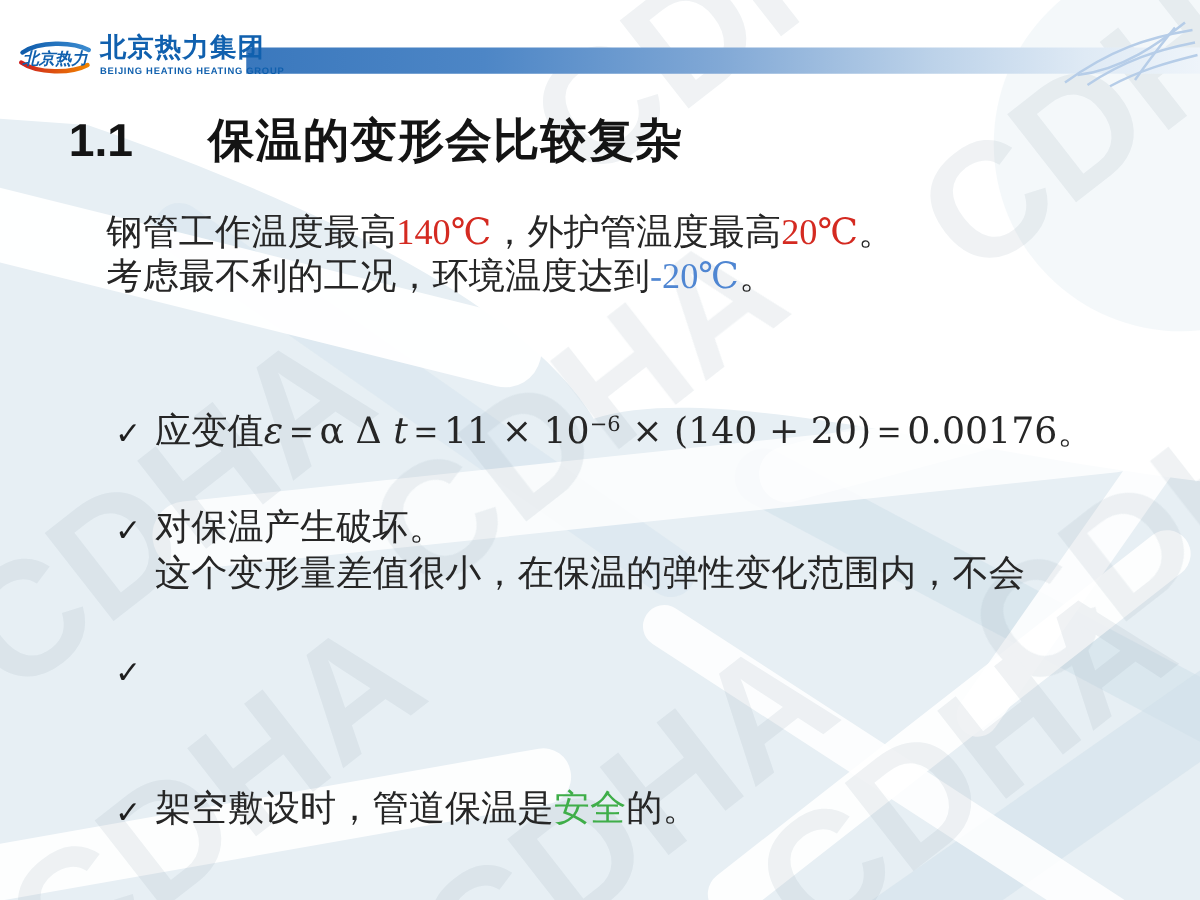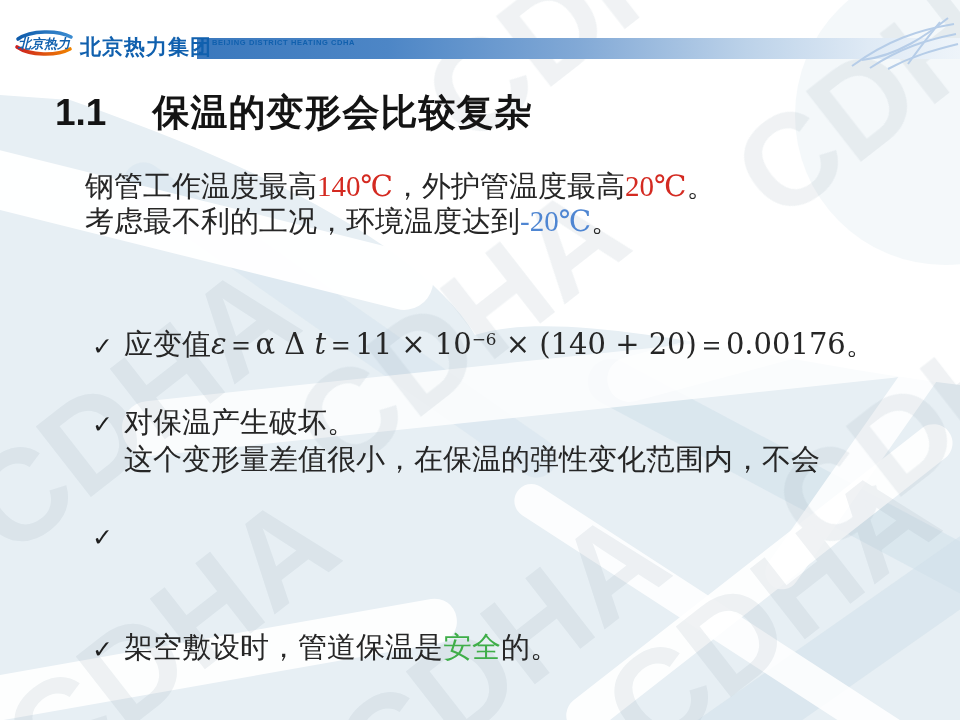--- a/index.html
+++ b/index.html
@@ -10,21 +10,21 @@
     background:#fff;
     overflow:hidden;
     font-family:"Liberation Serif","DejaVu Serif",serif;
     color:#262626;
   }
   .bg{position:absolute;left:0;top:0;width:960px;height:720px;}
 
   
   .logo-wrap{position:absolute;left:14px;top:28px;display:flex;align-items:flex-end;gap:6px;z-index:3;}
   .logo-badge{display:block;}
-  .company{display:flex;flex-direction:row;justify-content:center;}
+  .company{display:flex;flex-direction:column;justify-content:center;}
   .company-zh{
     font-family:"Liberation Sans","DejaVu Sans",sans-serif;
     font-weight:bold;font-size:21px;line-height:22px;
     color:var(--brand-blue,#1060ae);letter-spacing:1px;
   }
   .company-en{
     font-family:"Liberation Sans","DejaVu Sans",sans-serif;
     font-weight:bold;font-size:7.5px;letter-spacing:0.6px;
     color:var(--brand-blue,#1060ae);margin-top:2px;
   }
@@ -35,21 +35,21 @@
       #bcd2e9 72%, #dfeaf5 88%, #eef4fa 100%);
   }
   .bar-swoosh{position:absolute;right:0;top:14px;z-index:4;}
 
   
   .title{
     position:absolute;left:55px;top:90px;margin:0;z-index:3;
     font-size:37px;font-weight:bold;color:#141414;line-height:46px;
     letter-spacing:1px;
   }
-  .title-num{font-family:"Liberation Sans","DejaVu Sans",sans-serif;margin-right:46px;letter-spacing:0;text-align:right;}
+  .title-num{font-family:"Liberation Sans","DejaVu Sans",sans-serif;margin-right:60px;letter-spacing:0;text-align:right;}
 
   
   .intro{position:absolute;left:85px;top:169px;width:830px;z-index:3;}
   .intro p{margin:0;font-size:29px;line-height:35px;white-space:nowrap;}
 
   .red{color:var(--text-red,#d42a21);}
   .blue{color:var(--text-blue,#4f86d2);}
   .green{color:var(--text-green,#3fae49);margin-top:22px;}
 
   
@@ -119,21 +119,21 @@
           <stop offset="0" stop-color="#0f5cab"></stop>
           <stop offset="1" stop-color="#3b8bd0"></stop>
         </linearGradient>
       </defs>
       <path d="M4,11 C17,2 44,2 57,9" fill="none" stroke="url(#lgBlue)" stroke-width="3.6" stroke-linecap="round"></path>
       <path d="M3,19 C16,28 43,28 56,21" fill="none" stroke="url(#lgRed)" stroke-width="3.6" stroke-linecap="round"></path>
       <text x="30" y="20" text-anchor="middle" font-size="13" font-weight="bold" font-style="italic" font-family="Liberation Sans, DejaVu Sans, sans-serif" fill="#1060ae">北京热力</text>
     </svg>
     <div class="company">
       <div class="company-zh">北京热力集团</div>
-      <div class="company-en">BEIJING DISTRICT HEATING CDHA</div>
+      <div class="company-en">BEIJING HEATING HEATING GROUP</div>
     </div>
   </div>
   <div class="bar"></div>
   <svg class="bar-swoosh" width="112" height="56" viewBox="0 0 112 56">
     <g fill="none" stroke="#b6cde8" stroke-width="2">
       <path d="M4,52 C40,26 70,16 106,10"></path>
       <path d="M22,54 C52,34 78,26 108,20"></path>
       <path d="M40,55 C64,42 86,36 110,30"></path>
       <path d="M14,46 C50,42 80,20 100,4"></path>
       <path d="M60,50 C74,30 84,18 92,8"></path>

